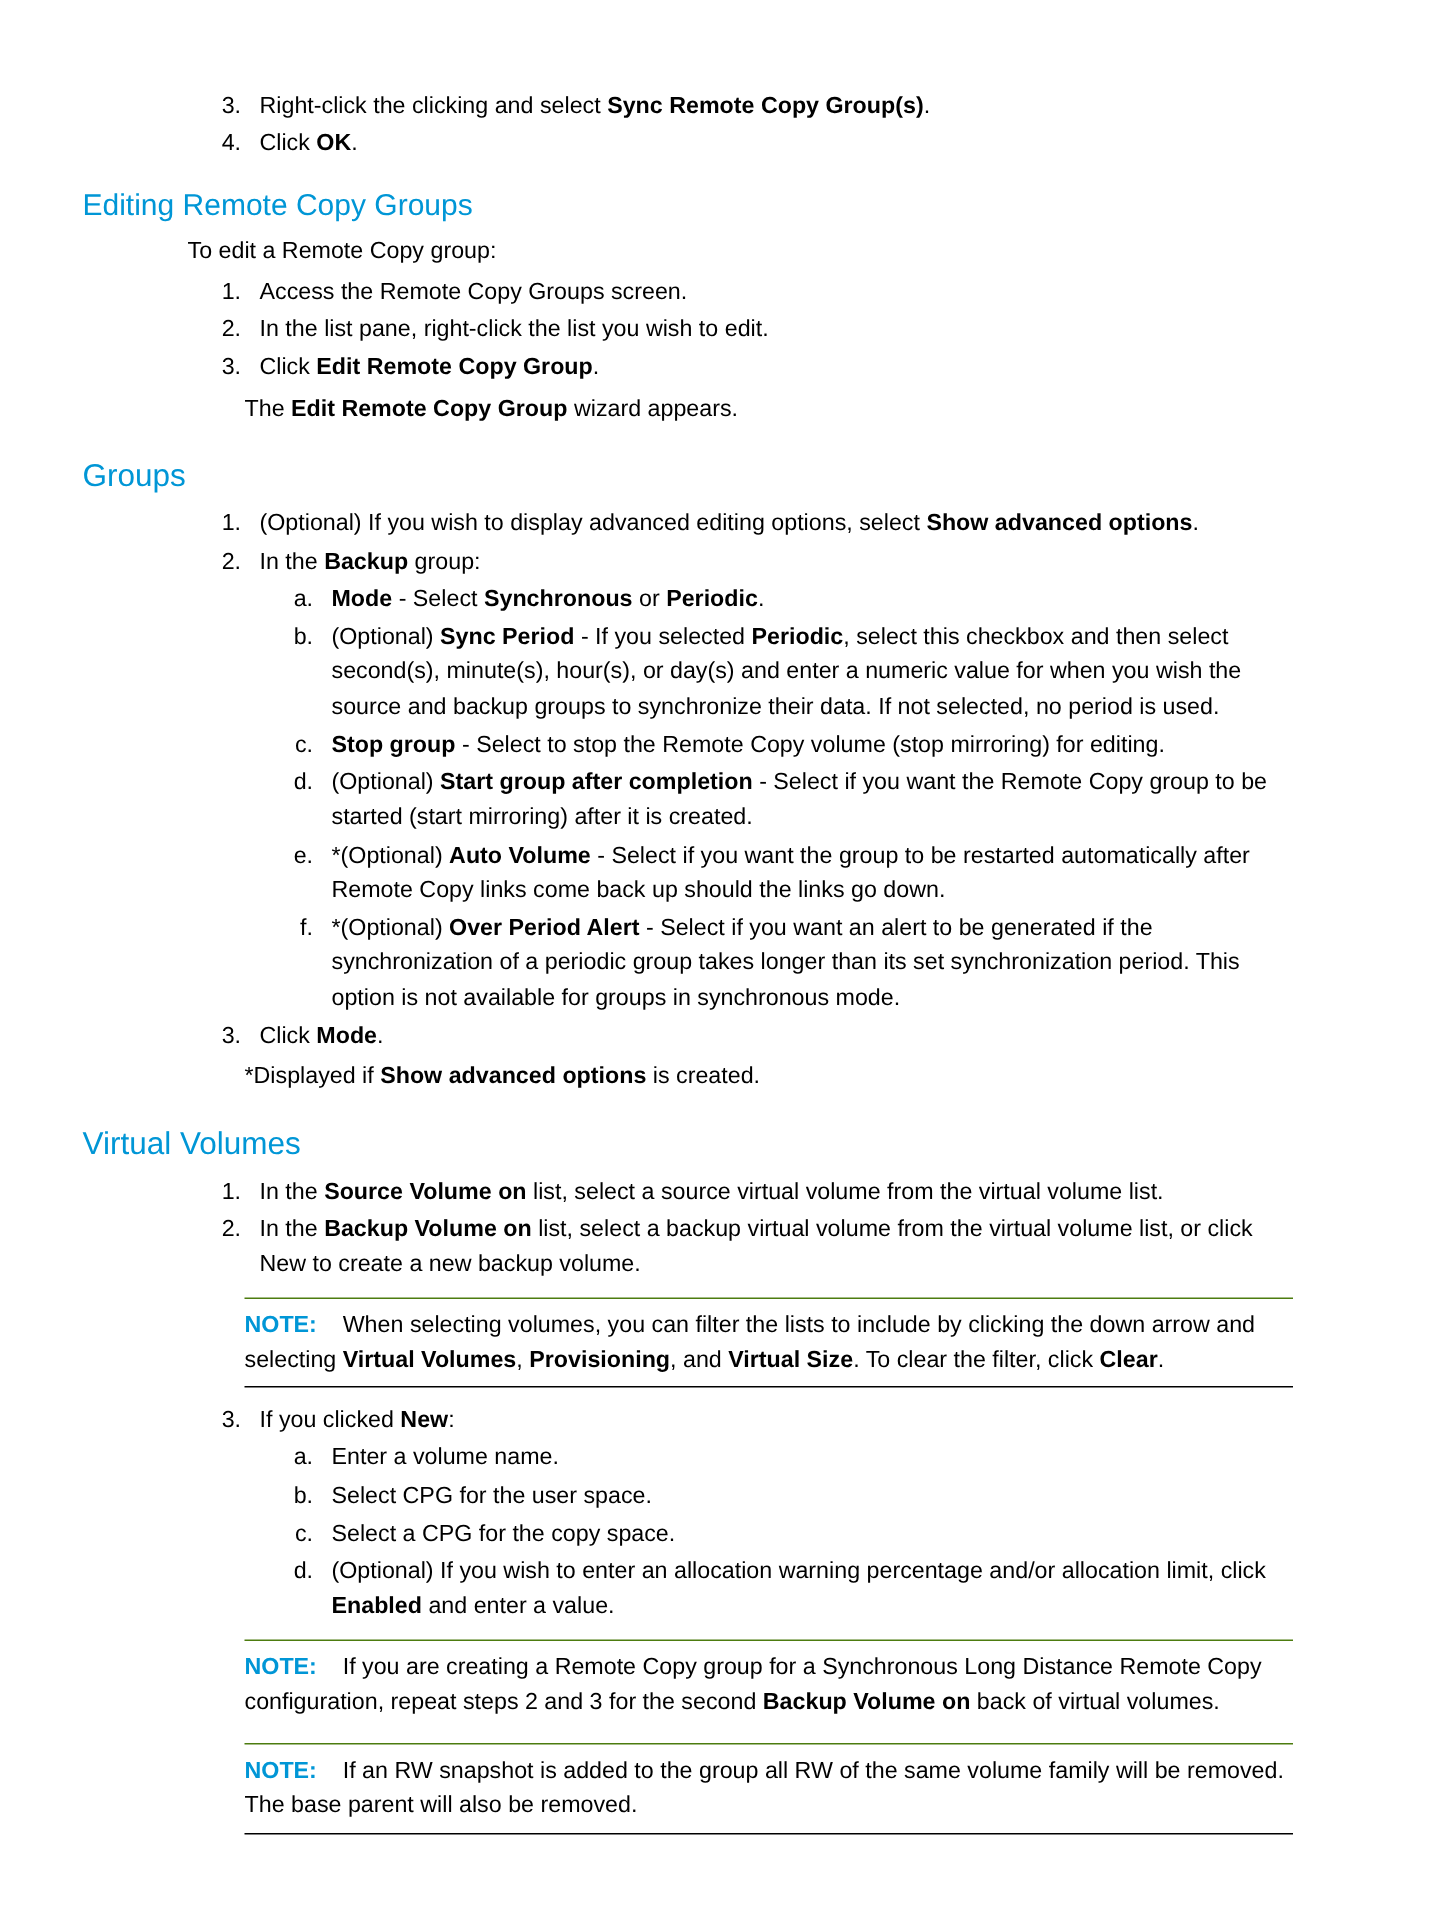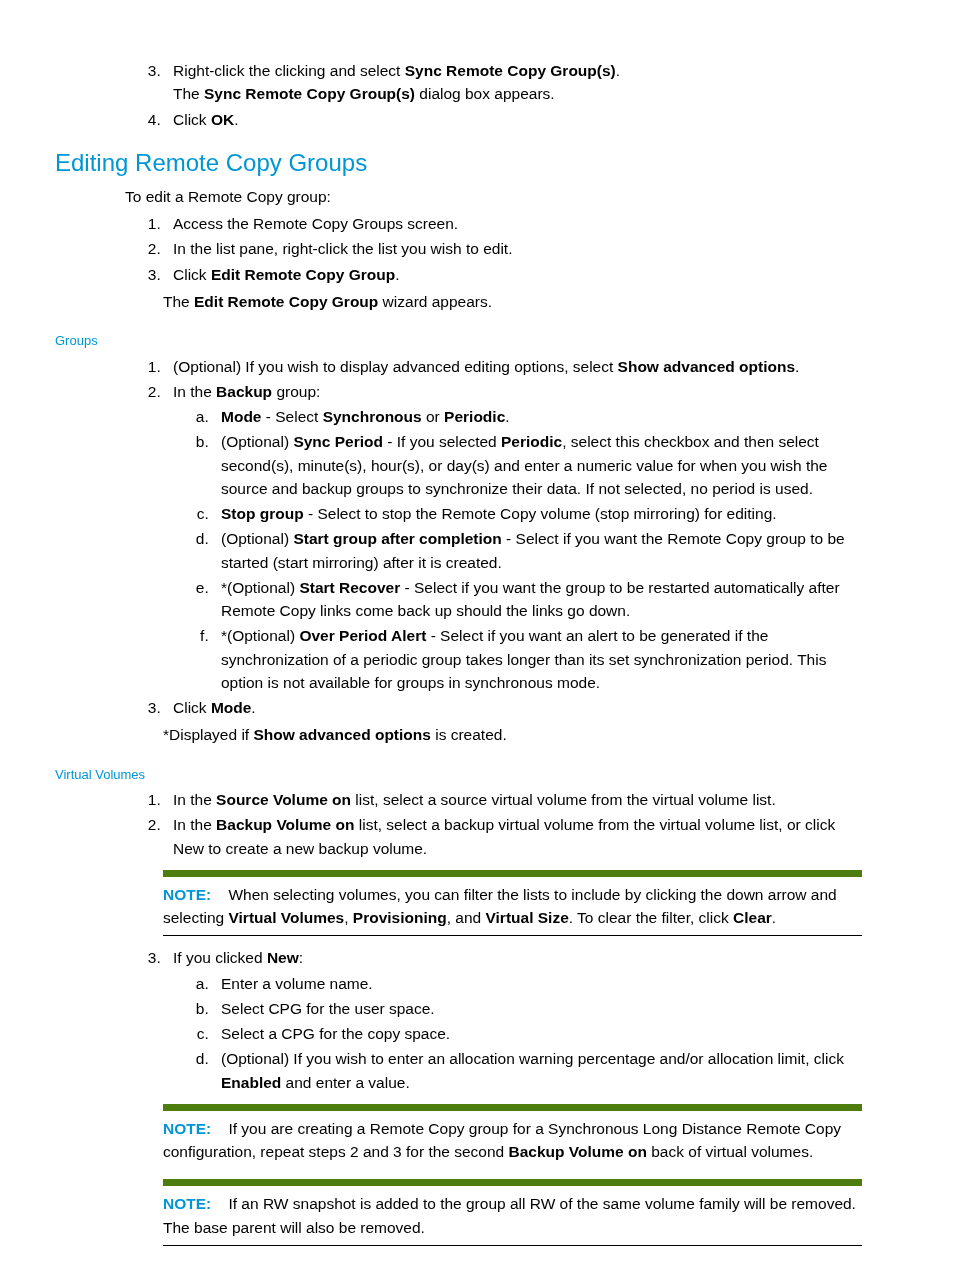--- a/index.html
+++ b/index.html
@@ -7,27 +7,27 @@
     font-size: 15.5px;
     line-height: 1.5;
     color: #000;
     margin: 0;
     padding: 55px 92px 30px 55px;
     max-width: 954px;
     box-sizing: border-box;
   }
   .h1 {
     color: #0096d6;
-    font-size: 24px;
+    font-size: 20px;
     font-weight: normal;
     margin: 14px 0 2px 0;
   }
   .h2 {
     color: #0096d6;
-    font-size: 13px;
+    font-size: 21px;
     font-weight: normal;
     margin: 18px 0 4px 0;
   }
   ol.num {
     list-style: decimal;
     padding-left: 110px;
     margin: 4px 0;
   }
   ol.num > li {
     padding-left: 8px;
@@ -46,39 +46,36 @@
     margin-left: 70px;
     margin-top: 4px;
     margin-bottom: 2px;
   }
   .after-list {
     margin-left: 108px;
     margin-top: 4px;
   }
   .notebox {
     margin: 10px 0 10px 108px;
-    border-top: 7px solid #4d7c0f;
+    border-top: 1px solid #4d7c0f;
     border-bottom: 1px solid #000;
     padding: 6px 0;
   }
   .notebox .label {
     color: #0096d6;
     font-weight: bold;
   }
   b { font-weight: bold; }
 </style>
 </head>
 <body>
 
 <ol class="num" start="3">
   <li>
     <span>Right-click the clicking and select </span><b>Sync Remote Copy Group(s)</b><span>.</span>
-    <div>
-      <span>The </span><b>Sync Remote Copy Group(s)</b><span> dialog box appears.</span>
-    </div>
   </li>
   <li>
     <span>Click </span><b>OK</b><span>.</span>
   </li>
 </ol>
 
 <div class="h1">Editing Remote Copy Groups</div>
 <div class="intro">To edit a Remote Copy group:</div>
 <ol class="num">
   <li>Access the Remote Copy Groups screen.</li>
@@ -105,21 +102,21 @@
       <li>
         <span>(Optional) </span><b>Sync Period</b><span> - If you selected </span><b>Periodic</b><span>, select this checkbox and then select second(s), minute(s), hour(s), or day(s) and enter a numeric value for when you wish the source and backup groups to synchronize their data. If not selected, no period is used.</span>
       </li>
       <li>
         <b>Stop group</b><span> - Select to stop the Remote Copy volume (stop mirroring) for editing.</span>
       </li>
       <li>
         <span>(Optional) </span><b>Start group after completion</b><span> - Select if you want the Remote Copy group to be started (start mirroring) after it is created.</span>
       </li>
       <li>
-        <span>*(Optional) </span><b>Start Recover</b><span> - Select if you want the group to be restarted automatically after Remote Copy links come back up should the links go down.</span>
+        <span>*(Optional) </span><b>Auto Volume</b><span> - Select if you want the group to be restarted automatically after Remote Copy links come back up should the links go down.</span>
       </li>
       <li>
         <span>*(Optional) </span><b>Over Period Alert</b><span> - Select if you want an alert to be generated if the synchronization of a periodic group takes longer than its set synchronization period. This option is not available for groups in synchronous mode.</span>
       </li>
     </ol>
   </li>
   <li>
     <span>Click </span><b>Mode</b><span>.</span>
   </li>
 </ol>

